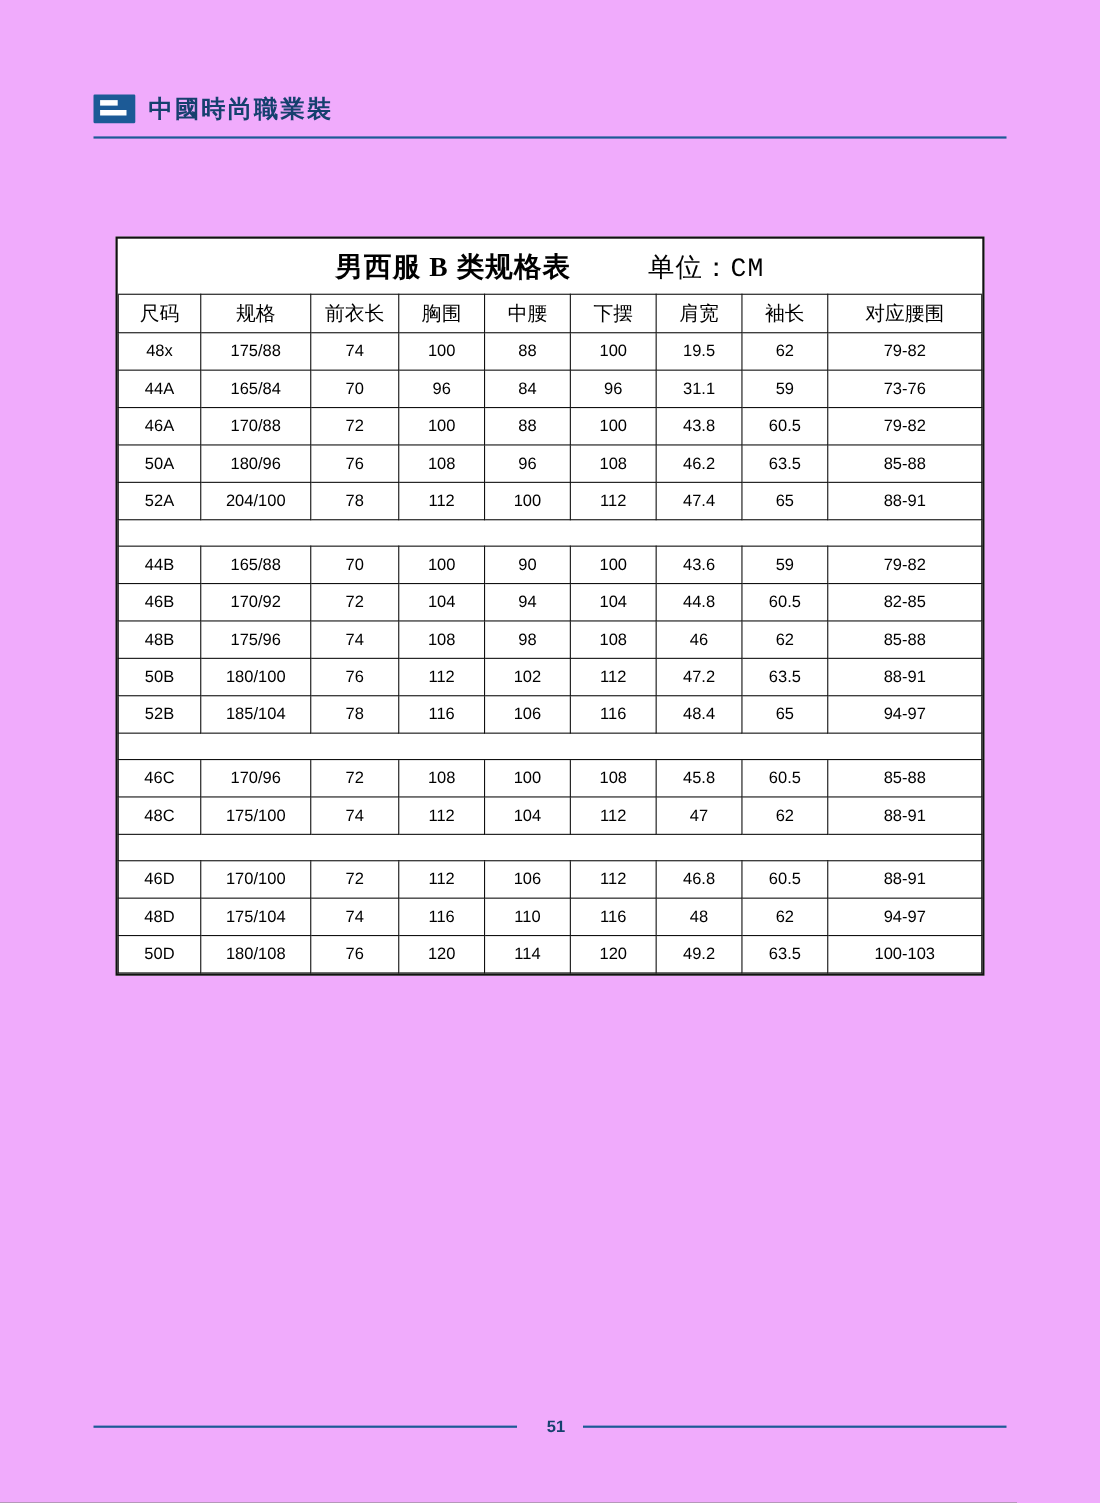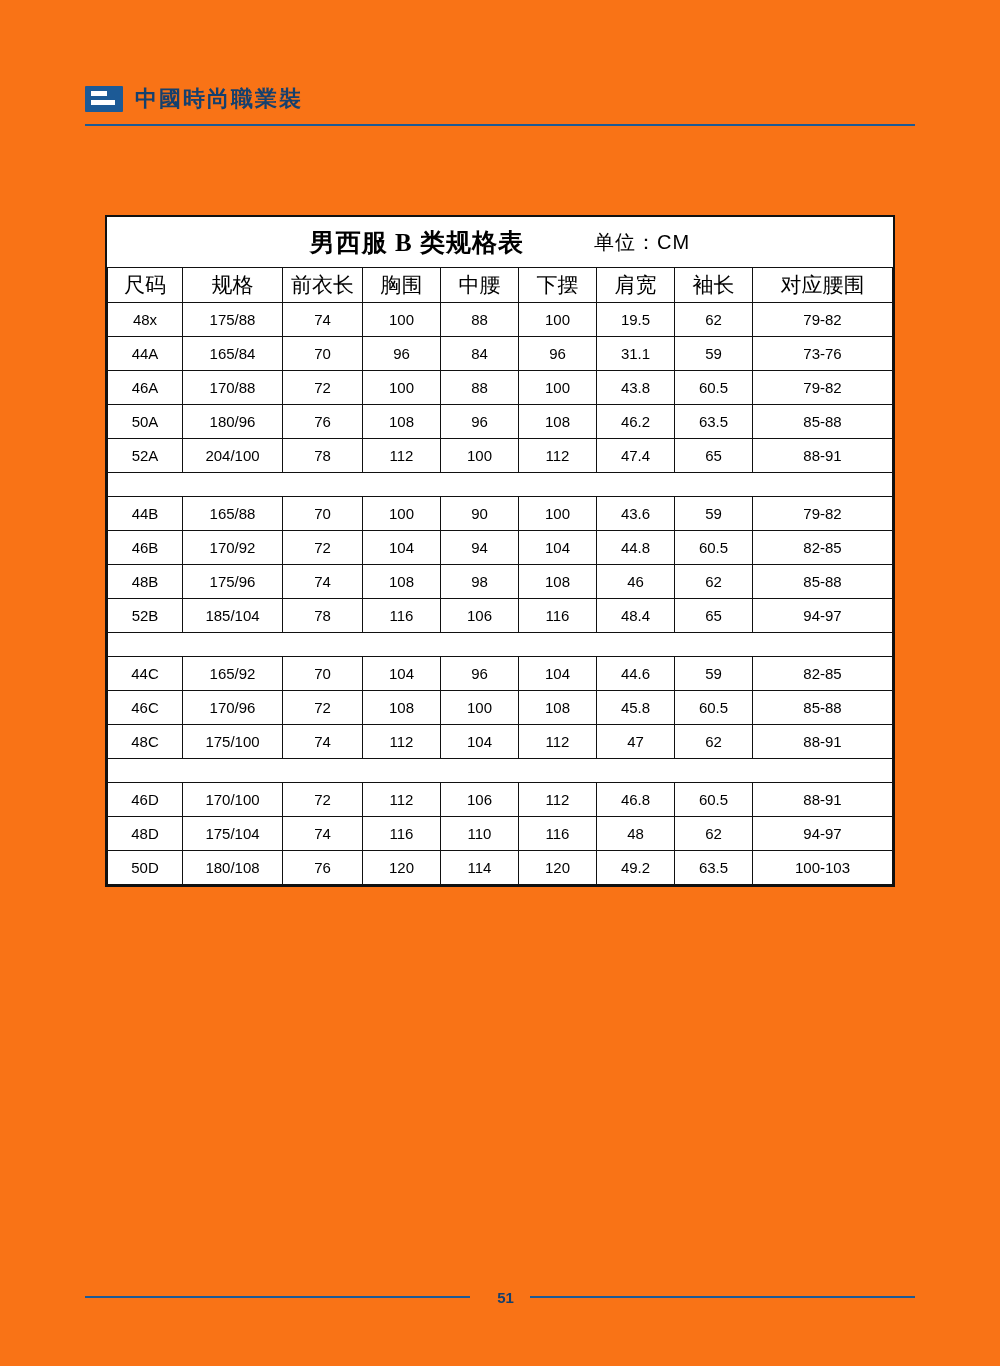--- a/index.html
+++ b/index.html
@@ -7,21 +7,21 @@
     padding: 0;
     background: #8c8c8c;
   }
   body {
     font-family: "Liberation Serif", serif;
   }
   .page {
     position: relative;
     width: 1000px;
     height: 1366px;
-    background: #f97316;
+    background: #f0abfc;
     margin: 0 auto;
     overflow: hidden;
     box-sizing: border-box;
   }
 
   
   .header {
     position: absolute;
     left: 85px;
     top: 80px;
@@ -103,41 +103,41 @@
     font-weight: normal;
     vertical-align: middle;
   }
   table.spec tr.title-row td {
     border: none;
     border-bottom: 1px solid #111;
     height: 50px;
   }
   .title-flex {
     display: flex;
-    align-items: center;
+    align-items: flex-end;
     justify-content: center;
     gap: 70px;
   }
   .title-main {
     font-family: "Liberation Serif", serif;
     font-size: 25px;
     font-weight: bold;
     color: #000;
     letter-spacing: 1px;
   }
   .title-unit {
-    font-family: Liberation Sans, sans-serif;
-    font-size: 20px;
+    font-family: Liberation Mono, monospace;
+    font-size: 24px;
     color: #000;
     letter-spacing: 1px;
   }
   table.spec tr.head-row td {
     height: 34px;
     font-family: "Liberation Sans", sans-serif;
-    font-size: 21px;
+    font-size: 18px;
   }
   table.spec tr.spacer-row td {
     height: 23px;
     border-left: 1px solid #111;
     border-right: 1px solid #111;
     border-top: 1px solid #111;
     border-bottom: 1px solid #111;
   }
   
   .c0 { width: 75px; }
@@ -306,45 +306,45 @@
             <td>175/96</td>
             <td>74</td>
             <td>108</td>
             <td>98</td>
             <td>108</td>
             <td>46</td>
             <td>62</td>
             <td>85-88</td>
           </tr>
           <tr>
+            <td>50B</td>
+            <td>180/100</td>
+            <td>76</td>
+            <td>112</td>
+            <td>102</td>
+            <td>112</td>
+            <td>47.2</td>
+            <td>63.5</td>
+            <td>88-91</td>
+          </tr>
+          <tr>
             <td>52B</td>
             <td>185/104</td>
             <td>78</td>
             <td>116</td>
             <td>106</td>
             <td>116</td>
             <td>48.4</td>
             <td>65</td>
             <td>94-97</td>
           </tr>
           <tr class="spacer-row">
             <td colspan="9"></td>
           </tr>
           <tr>
-            <td>44C</td>
-            <td>165/92</td>
-            <td>70</td>
-            <td>104</td>
-            <td>96</td>
-            <td>104</td>
-            <td>44.6</td>
-            <td>59</td>
-            <td>82-85</td>
-          </tr>
-          <tr>
             <td>46C</td>
             <td>170/96</td>
             <td>72</td>
             <td>108</td>
             <td>100</td>
             <td>108</td>
             <td>45.8</td>
             <td>60.5</td>
             <td>85-88</td>
           </tr>

